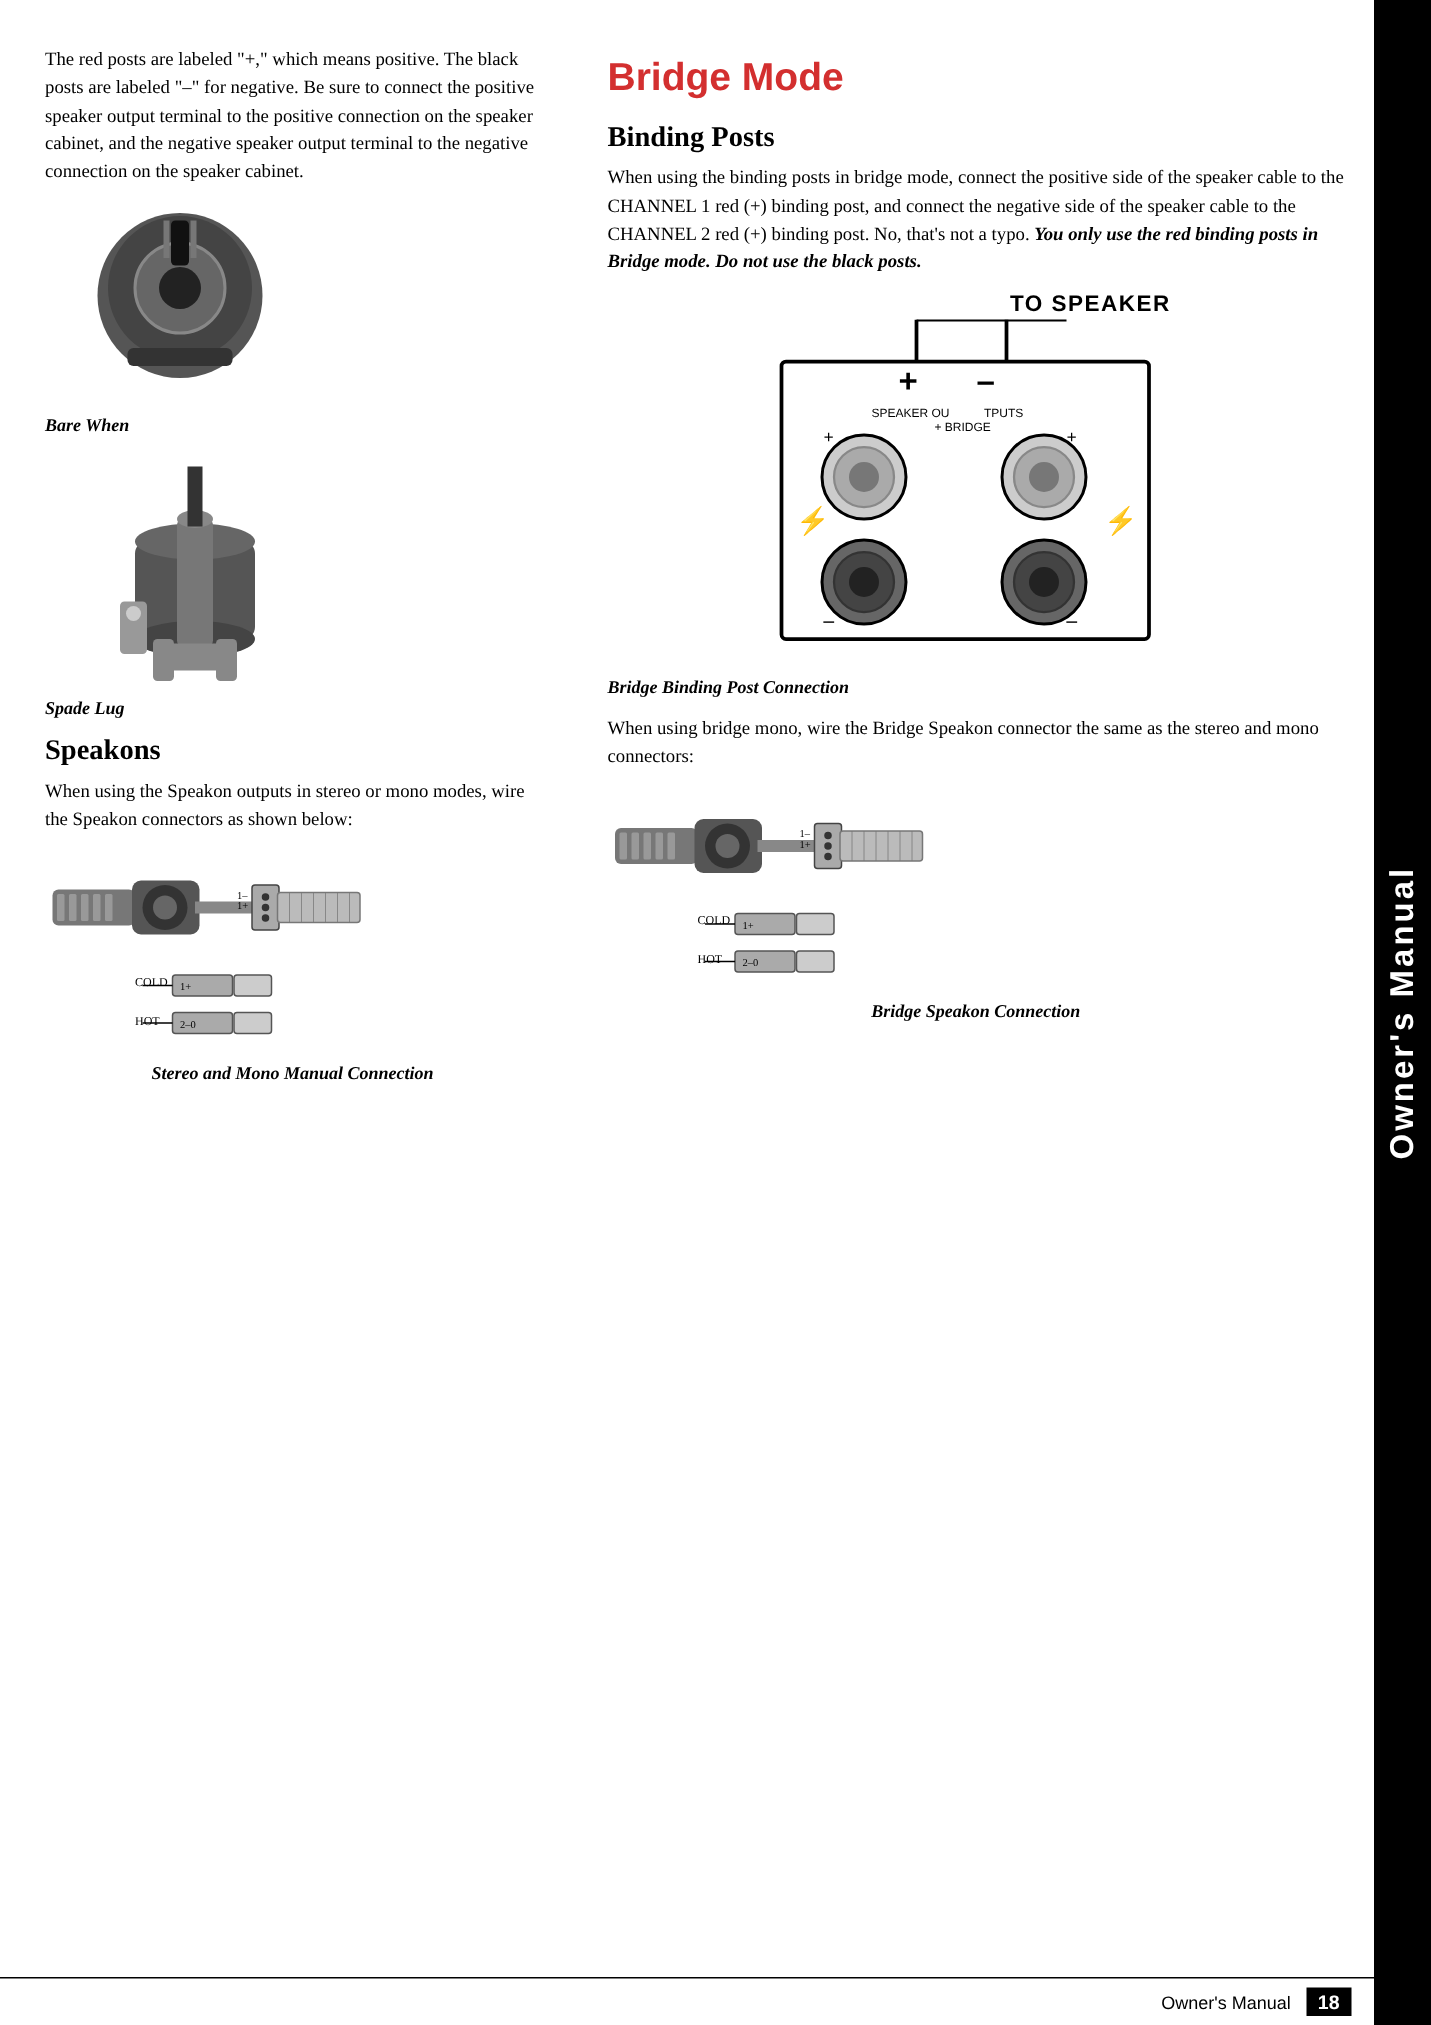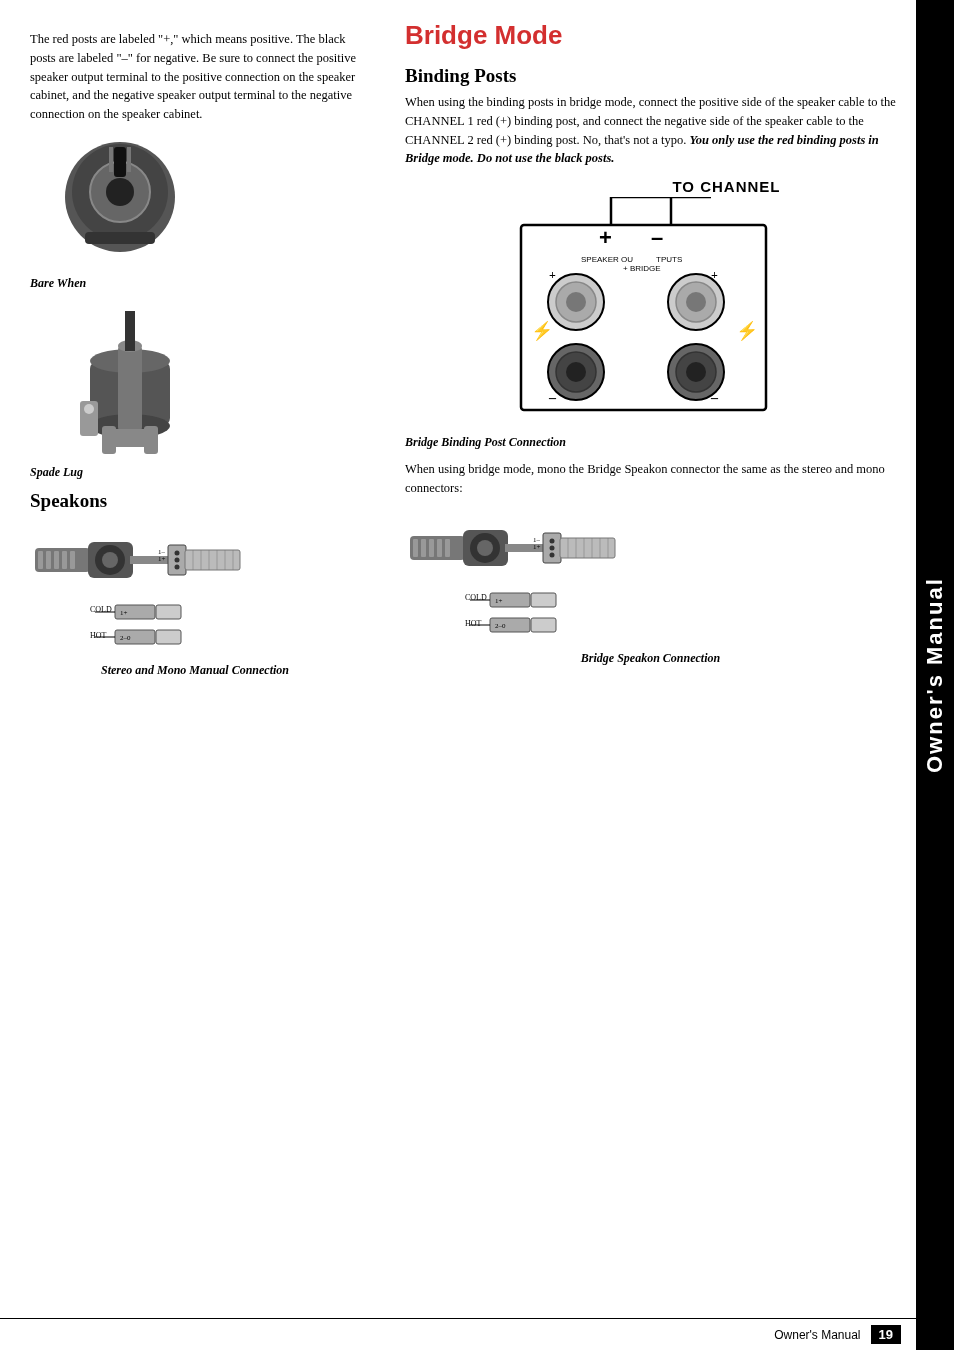--- a/index.html
+++ b/index.html
@@ -54,21 +54,21 @@
     }
 
     .left-col {
       width: 380px;
       padding: 30px 20px 20px 30px;
       border-right: none;
     }
 
     .right-col {
       flex: 1;
-      padding: 20px 20px 20px 25px;
+      padding: 36px 20px 20px 25px;
     }
 
     
     .footer {
       border-top: 1px solid #000;
       display: flex;
       justify-content: flex-end;
       align-items: center;
       padding: 6px 15px;
       font-size: 12px;
@@ -190,20 +190,21 @@
             <rect x="86" y="128" width="28" height="18" fill="#888"></rect>
 
             <rect x="50" y="100" width="18" height="35" rx="3" fill="#999"></rect>
             <circle cx="59" cy="108" r="5" fill="#ccc"></circle>
           </svg>
           <p class="figure-label">Spade Lug</p>
         </div>
 
 
         <h3 class="section-heading">Speakons</h3>
+        <p class="body-text">When using the Speakon outputs in stereo or mono modes, wire the Speakon connectors as shown below:</p>
 
         <div class="speakon-svg-area">
           <svg width="320" height="80" viewBox="0 0 320 80">
 
             <rect x="5" y="28" width="55" height="24" rx="4" fill="#777"></rect>
             <rect x="8" y="31" width="5" height="18" fill="#999" rx="1"></rect>
             <rect x="16" y="31" width="5" height="18" fill="#999" rx="1"></rect>
             <rect x="24" y="31" width="5" height="18" fill="#999" rx="1"></rect>
             <rect x="32" y="31" width="5" height="18" fill="#999" rx="1"></rect>
             <rect x="40" y="31" width="5" height="18" fill="#999" rx="1"></rect>
@@ -262,21 +263,21 @@
         <h3 class="section-heading">Binding Posts</h3>
 
         <p class="body-text">
           <span>When using the binding posts in bridge mode, connect the positive side of the speaker cable to the CHANNEL 1 red (+) binding post, and connect the negative side of the speaker cable to the CHANNEL 2 red (+) binding post. No, that's not a typo.</span>
           <span class="inline-bold-italic">You only use the red binding posts in Bridge mode. Do not use the black posts.</span>
         </p>
 
         <div class="diagram-container">
           <div style="position:relative; width:280px; margin: 0 auto;">
             
-            <div style="text-align:right; font-size:15px; font-weight:bold; font-family:Arial,sans-serif; letter-spacing:1px; margin-bottom:2px; padding-right:10px;">TO CHANNEL</div>
+            <div style="text-align:right; font-size:15px; font-weight:bold; font-family:Arial,sans-serif; letter-spacing:1px; margin-bottom:2px; padding-right:10px;">TO SPEAKER</div>
 
             <svg width="270" height="230" viewBox="0 0 270 230">
 
               <line x1="100" y1="0" x2="100" y2="30" stroke="#000" stroke-width="2.5"></line>
               <line x1="160" y1="0" x2="160" y2="30" stroke="#000" stroke-width="2.5"></line>
               <line x1="100" y1="0" x2="200" y2="0" stroke="#000" stroke-width="2.5"></line>
 
               <rect x="10" y="28" width="245" height="185" rx="3" fill="#fff" stroke="#000" stroke-width="2.5"></rect>
 
               <text x="88" y="48" font-size="22" font-weight="bold" font-family="Arial" fill="#000">+</text>
@@ -308,21 +309,21 @@
               <circle cx="185" cy="175" r="20" fill="#444" stroke="#333" stroke-width="1.5"></circle>
               <circle cx="185" cy="175" r="10" fill="#222"></circle>
 
               <text x="38" y="205" font-size="14" font-weight="bold" fill="#000">–</text>
               <text x="200" y="205" font-size="14" font-weight="bold" fill="#000">–</text>
             </svg>
           </div>
           <p class="figure-label">Bridge Binding Post Connection</p>
         </div>
 
-        <p class="body-text">When using bridge mode, mono the Bridge Speakon connector the same as the stereo and mono connectors:</p>
+        <p class="body-text">When using bridge mono, wire the Bridge Speakon connector the same as the stereo and mono connectors:</p>
 
         <div class="speakon-svg-area">
           <svg width="320" height="80" viewBox="0 0 320 80">
 
             <rect x="5" y="28" width="55" height="24" rx="4" fill="#777"></rect>
             <rect x="8" y="31" width="5" height="18" fill="#999" rx="1"></rect>
             <rect x="16" y="31" width="5" height="18" fill="#999" rx="1"></rect>
             <rect x="24" y="31" width="5" height="18" fill="#999" rx="1"></rect>
             <rect x="32" y="31" width="5" height="18" fill="#999" rx="1"></rect>
             <rect x="40" y="31" width="5" height="18" fill="#999" rx="1"></rect>
@@ -366,21 +367,21 @@
         </div>
 
         <p class="figure-label">Bridge Speakon Connection</p>
 
       </div>
 
     </div>
 
     <div class="footer">
       <span>Owner's Manual</span>
-      <span class="footer-page-num">19</span>
+      <span class="footer-page-num">18</span>
     </div>
 
   </div>
 
   <div class="sidebar-tab">
     <span>Owner's Manual</span>
   </div>
 
 </div>
 

